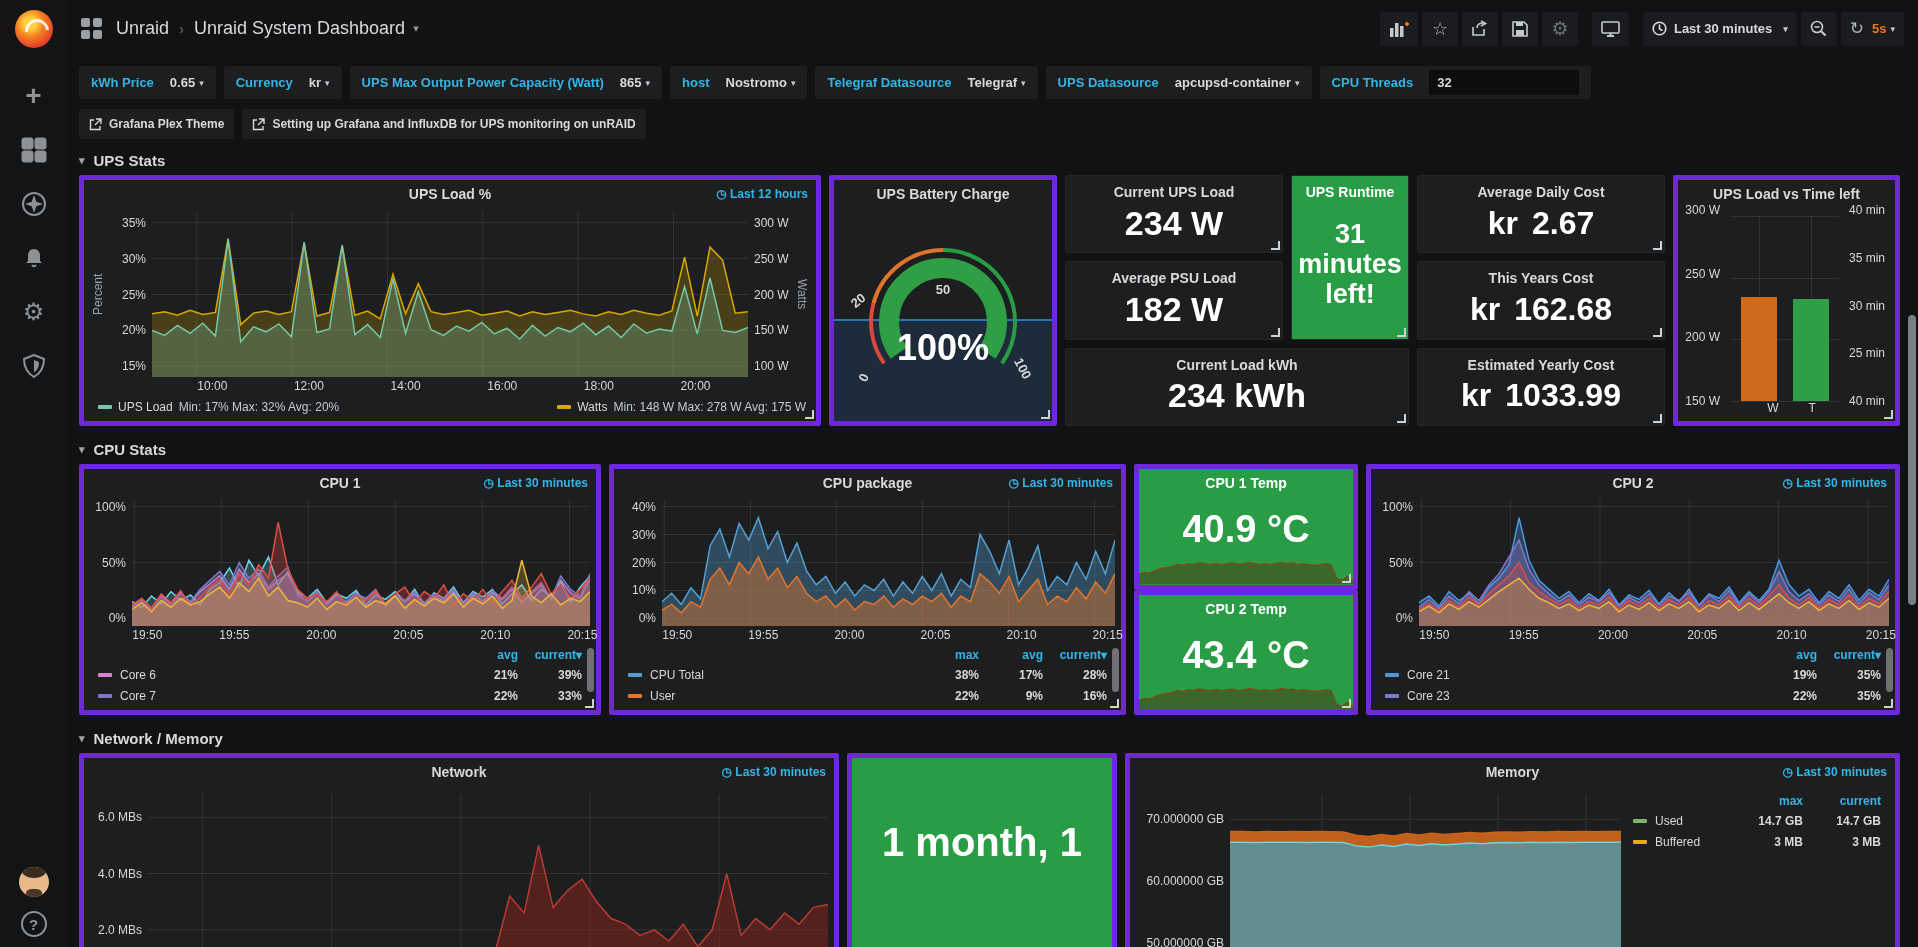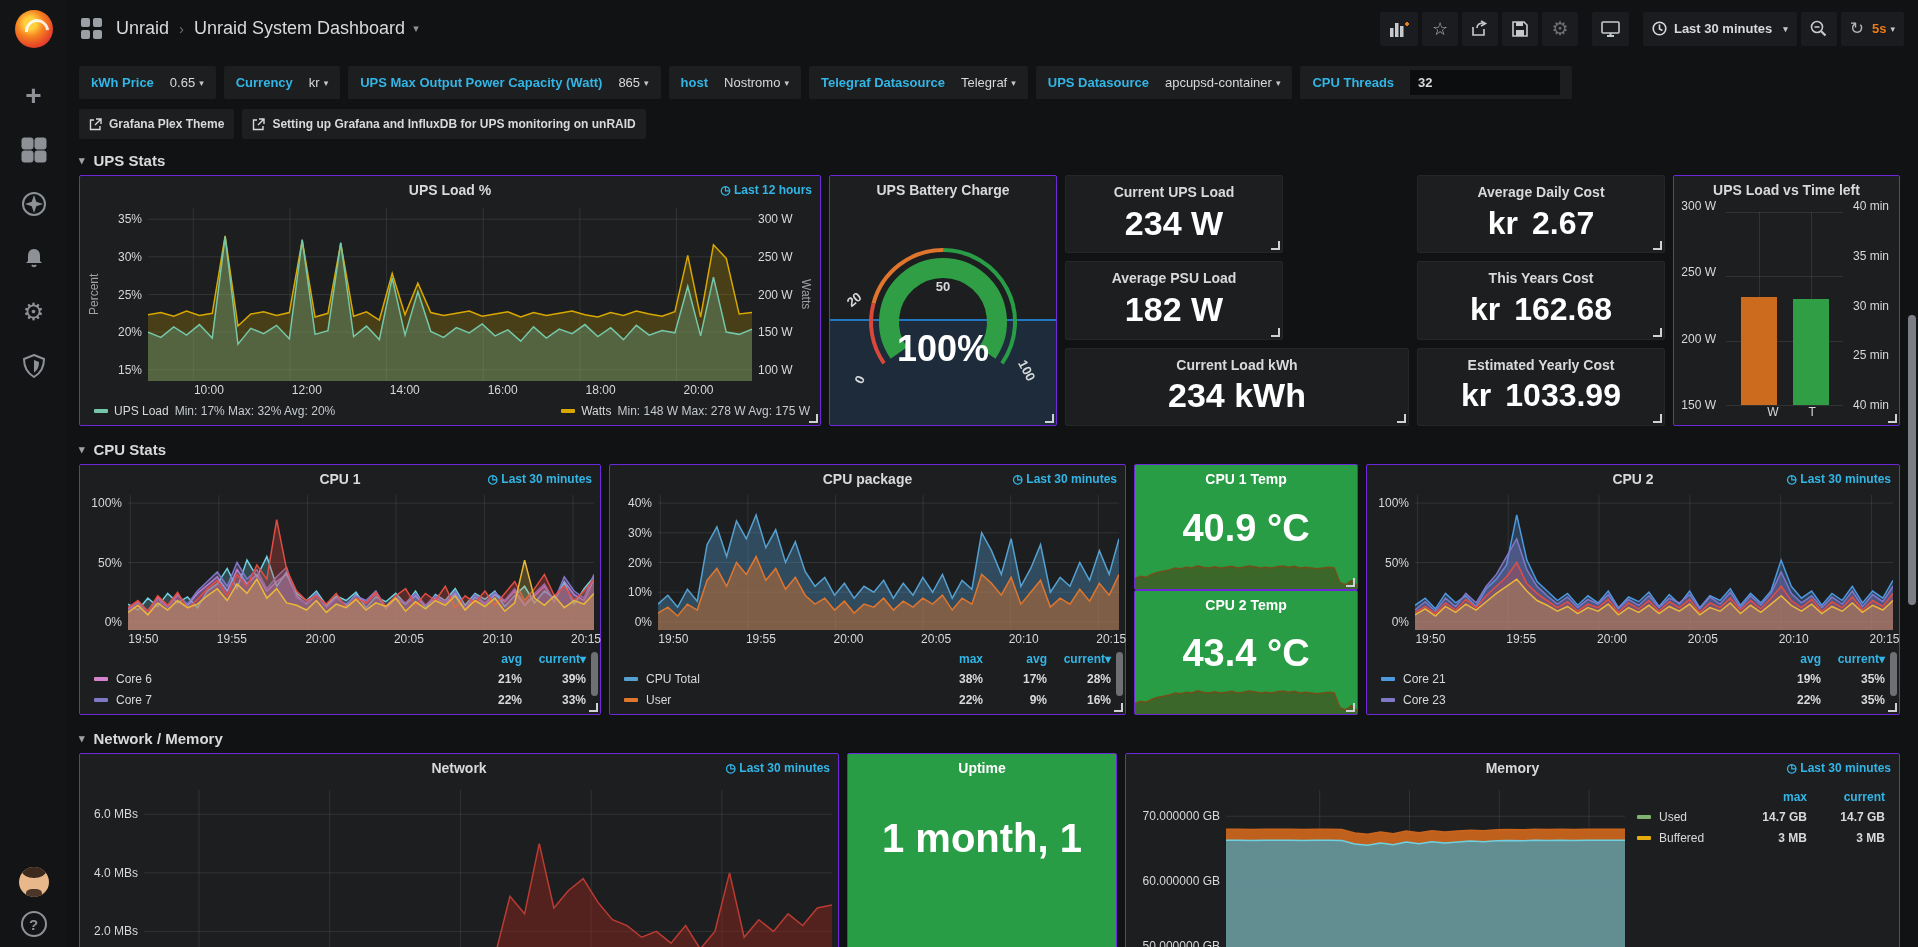--- a/index.html
+++ b/index.html
@@ -34,32 +34,32 @@
   .nav-sep { width:10px; }
   .time-picker { font-size:13px; font-weight:bold; color:#d8d9da; display:flex; align-items:center; gap:7px;}
   .refresh-int { color:#eb7b18; font-weight:bold; font-size:13px; }
   .caret { font-size:9px; color:#c7cacd; margin-left:4px;}
 
   
   .submenu { padding:9px 12px 4px 12px; }
   .var-row { display:flex; flex-wrap:wrap; }
   .pill { height:33px; background:#1c1e20; border-radius:2px; display:inline-flex; align-items:center; padding:0 12px; margin:0 8px 8px 0; font-size:13px; cursor:pointer;}
   .pill .vlabel { color:#33b5e5; font-weight:bold; margin-right:16px; white-space:nowrap;}
-  .pill .vvalue { color:#d8d9da; font-weight:normal; white-space:nowrap;}
+  .pill .vvalue { color:#d8d9da; font-weight:bold; white-space:nowrap;}
   .pill .vinput { background:#0b0d0f; color:#d8d9da; font-weight:bold; border:none; height:25px; width:150px; padding:0 8px; font-size:13px; font-family:inherit;}
   .link-row { display:flex; margin-top:2px;}
   .dash-link { height:30px; background:#1c1e20; border-radius:2px; display:inline-flex; align-items:center; padding:0 10px; margin-right:8px; font-size:12px; font-weight:bold; color:#d8d9da; cursor:pointer;}
   .dash-link svg { margin-right:7px; }
 
   
   .dash { flex:1; padding:2px 18px 0 12px; position:relative; overflow:hidden;}
   .section-head { height:30px; display:flex; align-items:center; font-size:15px; font-weight:bold; color:#d8d9da; cursor:pointer;}
   .section-head .chev { color:#9fa2a6; font-size:11px; margin-right:9px; }
   .prow { display:flex; gap:8px; margin-bottom:8px; }
-  .panel { background:#1c1e20; border:1px solid #6d28d9; position:relative; border-radius:2px; }
+  .panel { background:#1c1e20; border:5px solid #6d28d9; position:relative; border-radius:2px; }
   .panel::after { content:""; position:absolute; right:2px; bottom:2px; width:7px; height:7px; border-right:2px solid #cfd2d5; border-bottom:2px solid #cfd2d5; }
   .phead { height:28px; display:flex; align-items:center; justify-content:center; font-size:14px; font-weight:bold; color:#d8d9da; position:relative; flex-shrink:0; cursor:pointer;}
   .ptime { position:absolute; right:8px; top:7px; font-size:12px; font-weight:bold; color:#33b5e5; cursor:pointer;}
   .pbody { display:flex; flex-direction:column; height:calc(100% - 28px); }
 
   .plot-wrap { flex:1; display:flex; min-height:0; padding:4px 6px 0 6px;}
   .ylab { writing-mode:vertical-rl; transform:rotate(180deg); font-size:12px; color:#9fa2a6; display:flex; align-items:center; justify-content:center; width:16px;}
   .ylab.right{transform:none;}
   .yticks { position:relative; width:46px; flex-shrink:0; font-size:12px; color:#d8d9da; }
   .yticks span { position:absolute; right:6px; transform:translateY(-50%); white-space:nowrap;}
@@ -392,20 +392,24 @@
             <span class="glabel" style="right:18px;top:72%;transform:rotate(62deg);">100</span>
             <div class="gauge-value">100%</div>
           </div>
         </div>
 
         <div class="stats-grid" style="width:600px;">
           <div class="stat" style="grid-column:1;grid-row:1;">
             <div class="st">Current UPS Load</div>
             <div class="sv">234 W</div>
           </div>
+          <div class="stat green-bg" style="grid-column:2;grid-row:1/span 2;">
+            <div class="st">UPS Runtime</div>
+            <div class="runtime-v">31 minutes left!</div>
+          </div>
           <div class="stat" style="grid-column:3;grid-row:1;">
             <div class="st">Average Daily Cost</div>
             <div class="sv small c-green">
                 <span class="pfx">kr</span>
                 <span>2.67</span>
               </div>
           </div>
           <div class="stat" style="grid-column:1;grid-row:2;">
             <div class="st">Average PSU Load</div>
             <div class="sv">182 W</div>
@@ -752,23 +756,20 @@
                     <line y1="0" y2="100" x1="84" x2="84" stroke="rgba(255,255,255,0.09)" vector-effect="non-scaling-stroke"></line>
                     <polygon points="42.55,94.64 44.68,98.26 46.81,98.26 48.94,98.26 51.06,81.59 53.19,52.61 55.32,61.30 57.45,26.52 59.57,58.41 61.70,49.71 63.83,43.91 65.96,55.51 68.09,64.20 70.21,67.10 72.34,72.90 74.47,70.00 76.60,75.80 78.72,67.10 80.85,78.70 82.98,70.00 85.11,41.01 87.23,72.90 89.36,64.20 91.49,70.00 93.62,61.30 95.74,67.10 97.87,58.41 100.00,56.96 100.00,100 42.55,100" fill="rgba(150,40,30,0.45)" stroke="none"></polygon>
                     <polyline points="42.55,94.64 44.68,98.26 46.81,98.26 48.94,98.26 51.06,81.59 53.19,52.61 55.32,61.30 57.45,26.52 59.57,58.41 61.70,49.71 63.83,43.91 65.96,55.51 68.09,64.20 70.21,67.10 72.34,72.90 74.47,70.00 76.60,75.80 78.72,67.10 80.85,78.70 82.98,70.00 85.11,41.01 87.23,72.90 89.36,64.20 91.49,70.00 93.62,61.30 95.74,67.10 97.87,58.41 100.00,56.96" fill="none" stroke="#bb3b32" stroke-width="1.5" vector-effect="non-scaling-stroke"></polyline>
                   </svg>
                 </div>
             </div>
           </div>
         </div>
 
         <div class="panel green-bg" style="width:270px;overflow:hidden;">
-          <div class="phead" style="color:#fff;">
-              <span>Uptime</span>
-            </div>
           <div class="uptime-v">1 month, 1</div>
         </div>
 
         <div class="panel" style="flex:1;">
           <div class="phead">
               <span>Memory</span>
             <span class="ptime"><span>◷</span> Last 30 minutes</span>
             </div>
           <div class="mem-body">
             <div class="plot-wrap" style="flex:1;padding-top:8px;">

